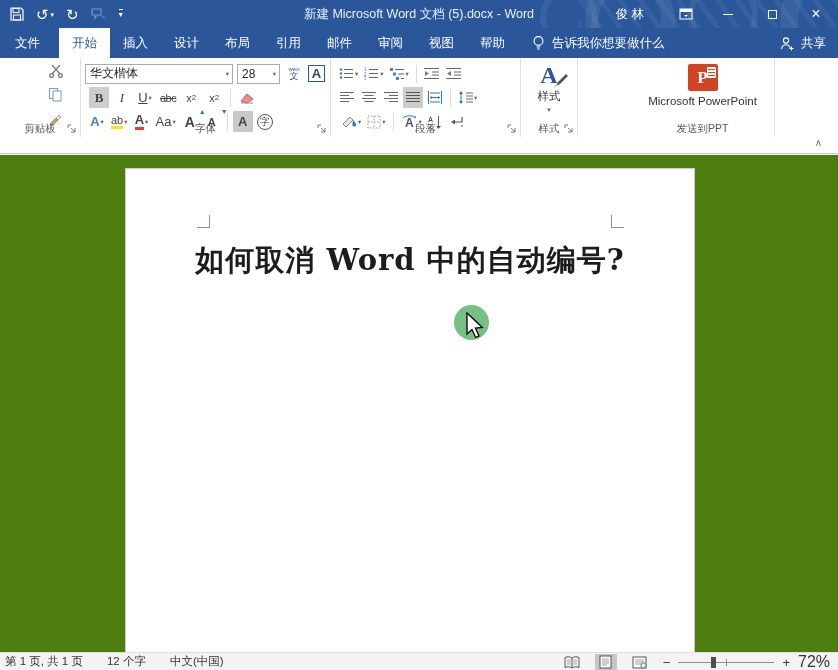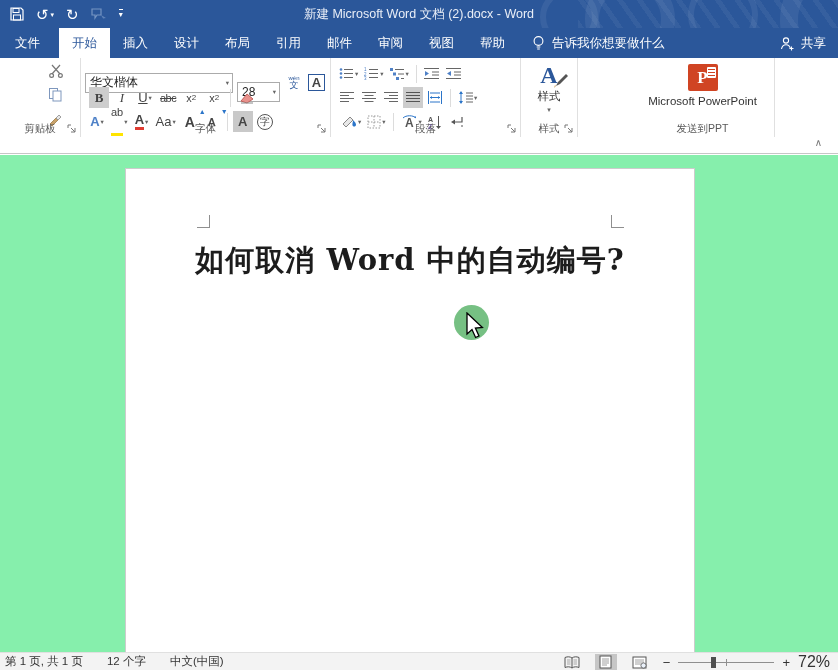--- a/index.html
+++ b/index.html
@@ -50,28 +50,28 @@
   .g-clip { left:0; width:81px; }
   .paste { position:absolute; left:6px; top:5px; width:40px; text-align:center; }
   .paste .plabel { margin-top:2px; font-size:11.5px; color:#333; }
   .clipcol { position:absolute; left:48px; top:6px; display:flex; flex-direction:column; gap:6px; }
 
   
   .g-font { left:81px; width:250px; }
   .boxfield { height:20px; border:1px solid #ababab; background:#fff; display:flex; align-items:center; font-size:12px; color:#222; padding-left:4px; }
   .boxfield .dd { margin-left:auto; margin-right:3px; }
   .fname { width:148px; }
-  .fsize { width:43px;margin-top:19px; }
+  .fsize { width:43px; }
   .gA { font-weight:bold; }
   .uline { text-decoration:underline; }
   .strike { text-decoration:line-through; font-size:11px; letter-spacing:-.5px; }
   .subsup { font-size:11px; }
   .subsup sub, .subsup sup { font-size:8px; }
   .fxA { color:#4f81c7; font-weight:bold; text-shadow:0 0 1px #cfe0f5; }
-  .hlab { font-size:11px; border-bottom:3px solid #ffe400; line-height:1; padding-bottom:15px; }
+  .hlab { font-size:11px; border-bottom:3px solid #ffe400; line-height:1; padding-bottom:0; }
   .fcA { font-weight:bold; border-bottom:3px solid #e03c32; line-height:1; padding-bottom:1px; }
   .shadeA { background:#c9c9c9; padding:0 3px; font-weight:bold; }
   .encircle { width:16px; height:16px; border:1px solid #555; border-radius:50%; font-size:10px; display:flex; align-items:center; justify-content:center; }
   .phon { display:flex; flex-direction:column; align-items:center; line-height:1; color:#2b579a; }
   .phon .pt { font-size:6px; } .phon .pb { font-size:9px; }
   .grow-shrink { position:relative; font-weight:bold; }
   .grow-shrink .arr { position:absolute; top:-3px; right:-6px; font-size:7px; color:#2b75c9; }
 
   
   .g-para { left:331px; width:190px; }
@@ -90,21 +90,21 @@
   
   .g-ppt { left:631px; width:144px; }
   .pptlogo { width:30px; height:27px; background:#d04423; border-radius:2px; margin:0 auto; position:relative; display:flex; align-items:center; justify-content:center; }
   .pptlogo .pP { color:#fff; font-weight:bold; font-size:17px; font-family:"Liberation Serif", serif; }
   .pptlogo .slide { position:absolute; right:2px; top:3px; width:9px; height:11px; background:#fff; border-radius:1px; }
   .pptlogo .slide i { display:block; height:1px; background:#d04423; margin:2px 1px 0 1px; }
   .ppttext { font-size:11.5px; color:#333; text-align:center; margin-top:4px; }
   .collapse { position:absolute; right:16px; bottom:5px; color:#777; font-size:10px; }
 
   
-  .docarea { position:absolute; left:0; top:155px; width:838px; height:497px; background:#86efac; overflow:hidden; }
+  .docarea { position:absolute; left:0; top:155px; width:838px; height:497px; background:#4d7c0f; overflow:hidden; }
   .page { position:absolute; left:125px; top:13px; width:570px; height:484px; background:#fff; border:1px solid #cccccc; border-bottom:none; }
   .cmark { position:absolute; width:13px; height:13px; border-color:#8f8f8f; }
   .cmark.tl { left:71px; top:46px; border-right:1px solid #8f8f8f; border-bottom:1px solid #8f8f8f; }
   .cmark.tr { right:70px; top:46px; border-left:1px solid #8f8f8f; border-bottom:1px solid #8f8f8f; }
   .doctitle { position:absolute; left:0; right:0; top:72px; text-align:center; font-family:"DejaVu Serif","Liberation Serif",serif; font-weight:bold; font-size:29px; color:#1c1c1c; letter-spacing:1px; }
   .clickdot { position:absolute; left:454px; top:150px; width:35px; height:35px; border-radius:50%; background:#76c083; }
   .cursor { position:absolute; left:465px; top:157px; }
 
   
   .statusbar { position:absolute; left:0; top:652px; width:838px; height:18px; background:#f3f3f3; border-top:1px solid #e0e0e0; display:flex; align-items:center; font-size:11.5px; color:#333; }
@@ -146,21 +146,38 @@
           <span>↻</span>
         </span>
       <span class="qbtn dim">
         <svg width="16" height="13" viewBox="0 0 16 13">
             <path d="M1 1h9v6H6l-2 3v-3H1z" fill="none" stroke="#cfe0f5" stroke-width="1.2"></path>
             <path d="M10 7l5 3-3 .5 1.5 2.5" fill="#9fb9de" stroke="none"></path>
           </svg>
       </span>
       <span class="qbtn" style="border-top:1px solid #fff; font-size:8px; padding-top:1px;">▾</span>
     </div>
-    <div class="tb-title">新建 Microsoft Word 文档 (2).docx  -  Word</div>
+    <div class="tb-title">新建 Microsoft Word 文档 (5).docx  -  Word</div>
+    <div class="tb-right">
+      <span class="tb-user">俊 林</span>
+      <span class="winbtn dispopt">
+        <svg width="14" height="12" viewBox="0 0 14 12">
+            <rect x="1" y="1" width="12" height="10" fill="none" stroke="#fff"></rect>
+            <rect x="1" y="1" width="12" height="3" fill="#fff"></rect>
+            <path d="M7 9l-2-2h4z" fill="#fff"></path>
+          </svg>
+      </span>
+      <span class="winbtn">
+          <span class="minglyph"></span>
+        </span>
+      <span class="winbtn">
+          <span class="maxglyph"></span>
+        </span>
+      <span class="winbtn" style="font-size:16px;">×</span>
+    </div>
   </div>
 
   <div class="tabrow">
     <span class="tab file">文件</span>
     <span class="tab active">开始</span>
     <span class="tab">插入</span>
     <span class="tab">设计</span>
     <span class="tab">布局</span>
     <span class="tab">引用</span>
     <span class="tab">邮件</span>

